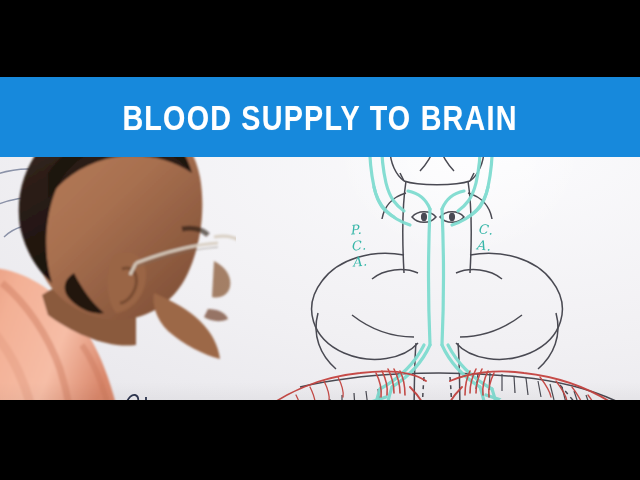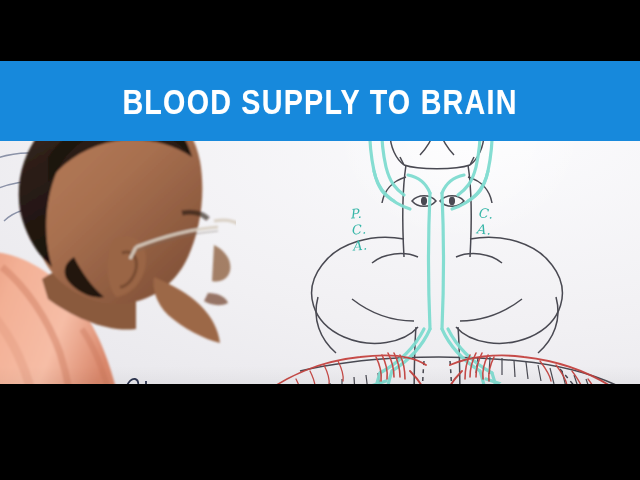--- a/index.html
+++ b/index.html
@@ -10,20 +10,21 @@
   }
   body {
     font-family: "Liberation Sans", sans-serif;
   }
   #frame {
     position: relative;
     width: 640px;
     height: 384px;
     overflow: hidden;
     background: #a3a3a3;
+    margin-top: 16px;
   }
   
   .letterbox {
     position: absolute;
     left: 0;
     width: 640px;
     background: #000000;
     z-index: 40;
   }
   #letterbox-top { top: 0; height: 61px; }

